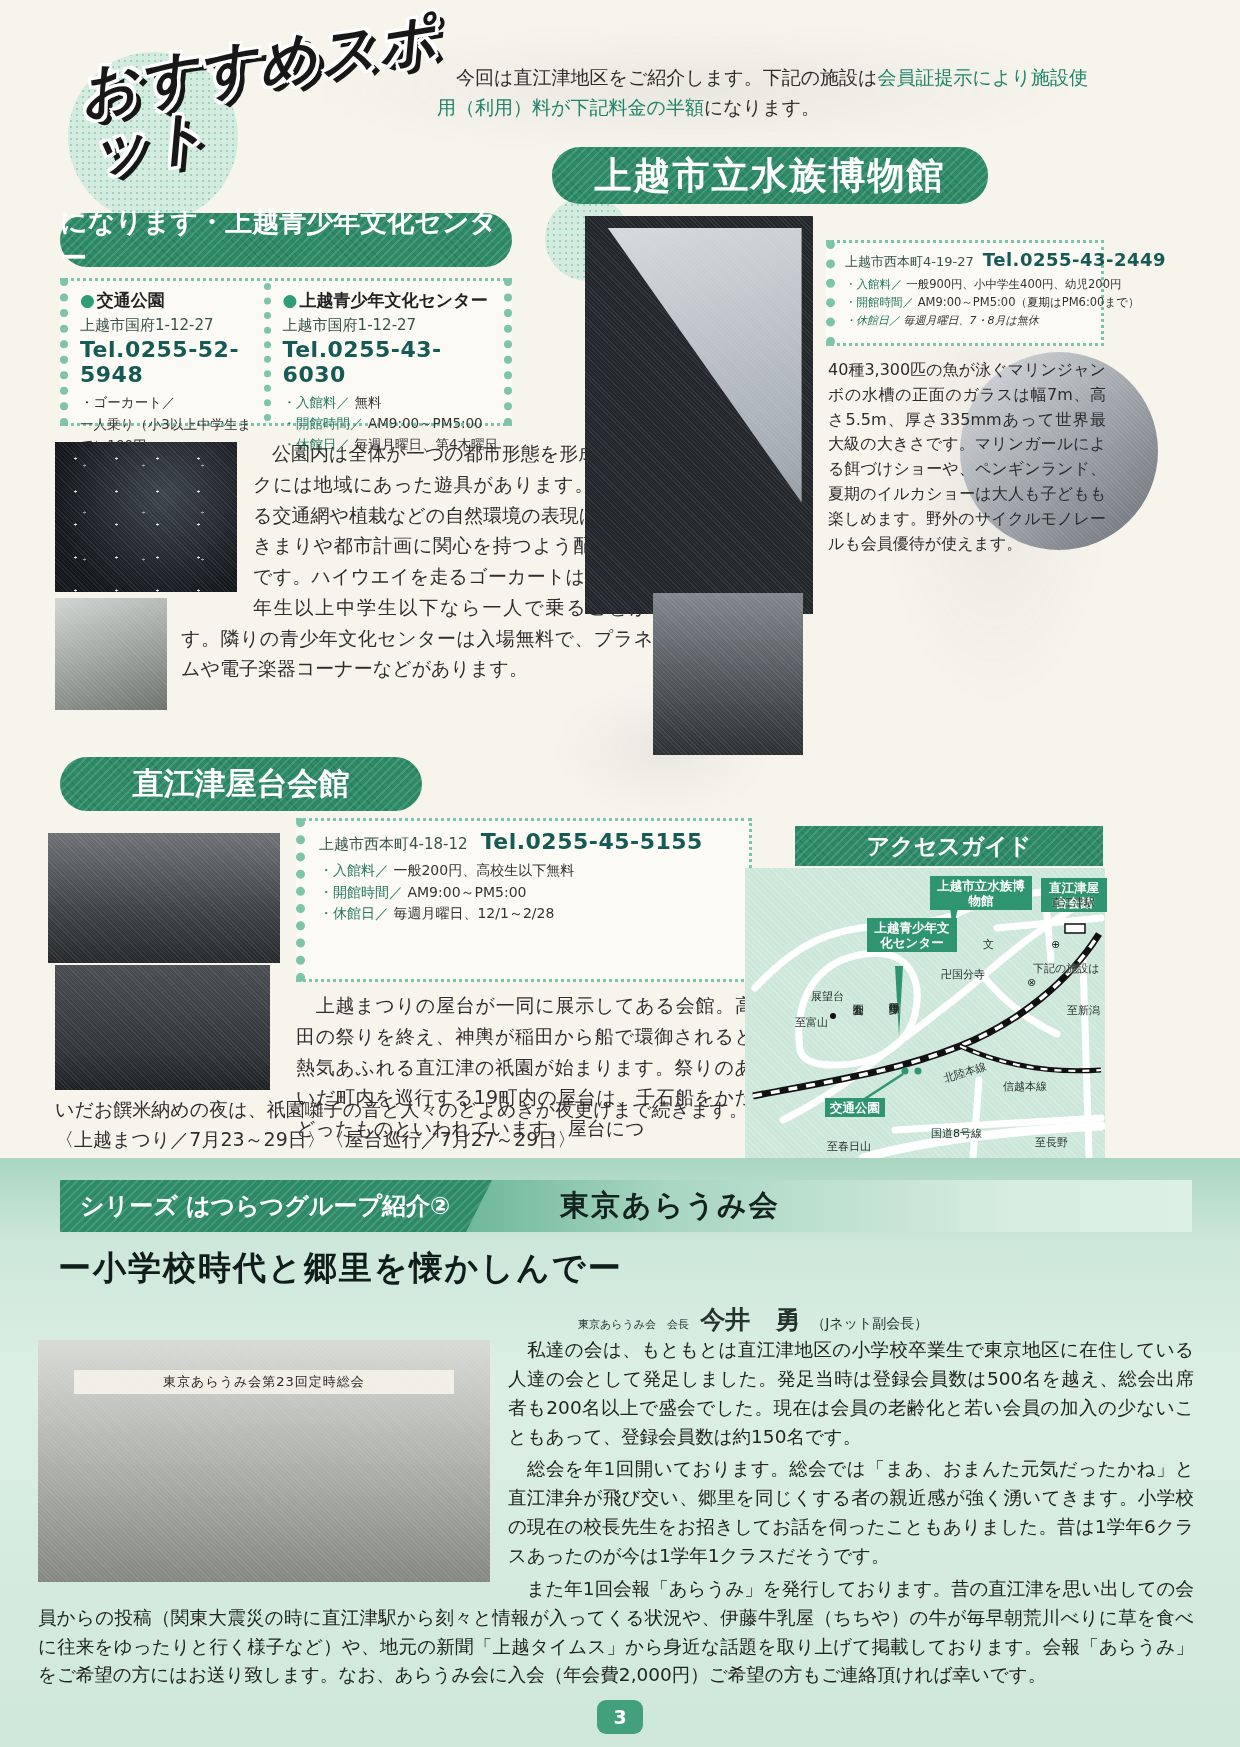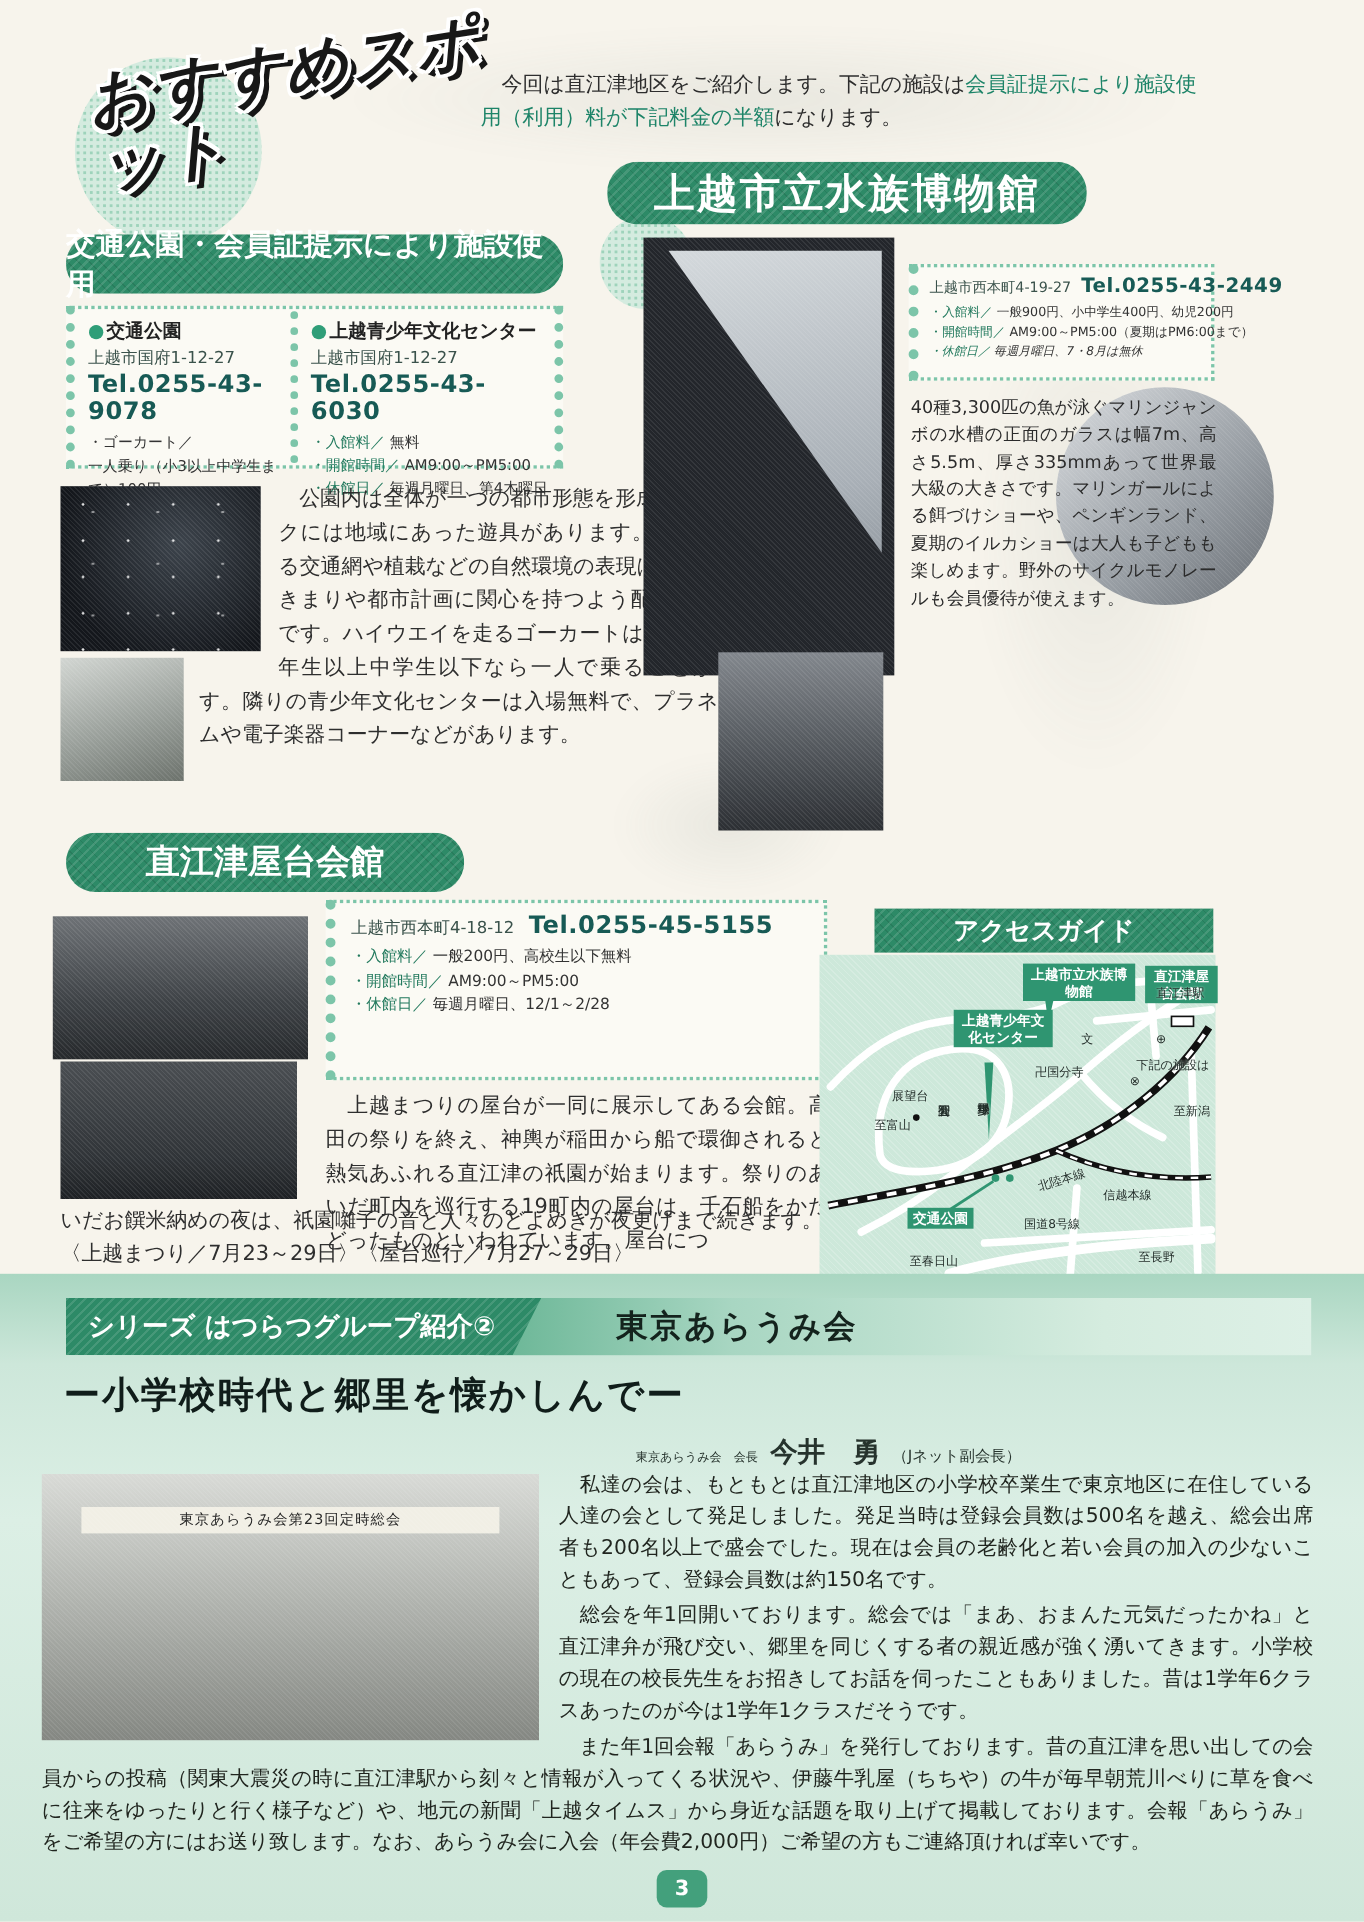--- a/index.html
+++ b/index.html
@@ -107,27 +107,27 @@
 <div class="ghost" style="left:555px;top:685px;width:215px;height:130px;"></div>
 
 <div class="dotcircle" style="left:68px;top:52px;width:170px;height:170px;"></div>
 <div class="dotcircle" style="left:545px;top:196px;width:85px;height:85px;"></div>
 <div class="logo">おすすめスポット</div>
 
 <div class="intro">
   <span>　今回は直江津地区をご紹介します。下記の施設は</span><span class="hl">会員証提示により施設使用（利用）料が下記料金の半額</span><span>になります。</span>
 </div>
 
-<div class="banner" style="left:60px;top:213px;width:452px;height:54px;font-size:27px;">交通公園・会員証提示により施設使用</div>
+<div class="banner" style="left:60px;top:213px;width:452px;height:54px;font-size:27px;">になります・上越青少年文化センター</div>
 
 <div class="ibox kotsu-box" style="left:60px;top:278px;width:452px;height:148px;">
   <div class="kcol">
     <div class="btitle"><span class="bullet">●</span><span>交通公園</span></div>
     <div class="addr">上越市国府1-12-27</div>
-    <div class="tel">Tel.0255-43-9078</div>
+    <div class="tel">Tel.0255-52-5948</div>
     <div class="feeline ilabel" style="margin-top:5px;">・ゴーカート／</div>
     <div class="feeline">一人乗り（小3以上中学生まで）100円</div>
     <div class="feeline">二人乗り（大人＋子ども）200円</div>
   </div>
   <div class="kdiv"></div>
   <div class="kcol">
     <div class="btitle"><span class="bullet">●</span><span>上越青少年文化センター</span></div>
     <div class="addr">上越市国府1-12-27</div>
     <div class="tel">Tel.0255-43-6030</div>
     <div class="irow" style="margin-top:5px;"><span class="ilabel">・入館料／</span> <span class="ival">無料</span></div>
@@ -222,21 +222,21 @@
   <div class="mlabel" style="left:288px;top:94px;white-space:nowrap;">下記の施設は</div>
   <div class="mlabel" style="left:282px;top:108px;">⊗</div>
   <div class="mlabel" style="left:66px;top:122px;">展望台</div>
   <div class="mlabel" style="left:50px;top:148px;">至富山</div>
   <div class="mlabel vert" style="left:106px;top:128px;">五智公園</div>
   <div class="mlabel vert" style="left:142px;top:126px;">少年野球場</div>
   <div class="mlabel" style="left:198px;top:198px;transform:rotate(-17deg);">北陸本線</div>
   <div class="mlabel" style="left:258px;top:212px;">信越本線</div>
   <div class="mlabel" style="left:306px;top:28px;">直江津駅</div>
   <div class="mlabel" style="left:322px;top:136px;">至新潟</div>
-  <div class="mlabel" style="left:186px;top:238px;">国道8号線</div>
+  <div class="mlabel" style="left:186px;top:259px;">国道8号線</div>
   <div class="mlabel" style="left:290px;top:268px;">至長野</div>
   <div class="mlabel" style="left:82px;top:272px;">至春日山</div>
 </div>
 
 <div class="band"></div>
 
 <div class="series-light">
   <span class="groupname">東京あらうみ会</span>
 </div>
 <div class="series-dark">シリーズ はつらつグループ紹介②</div>

